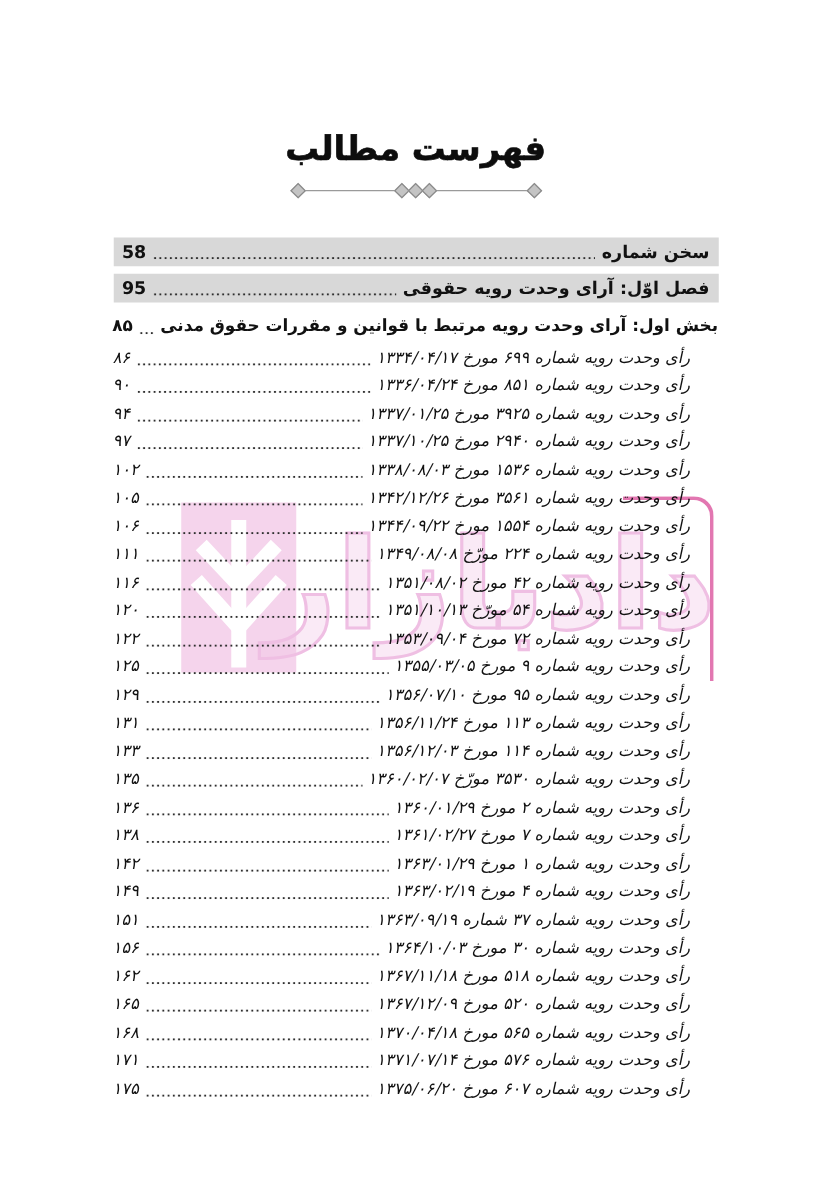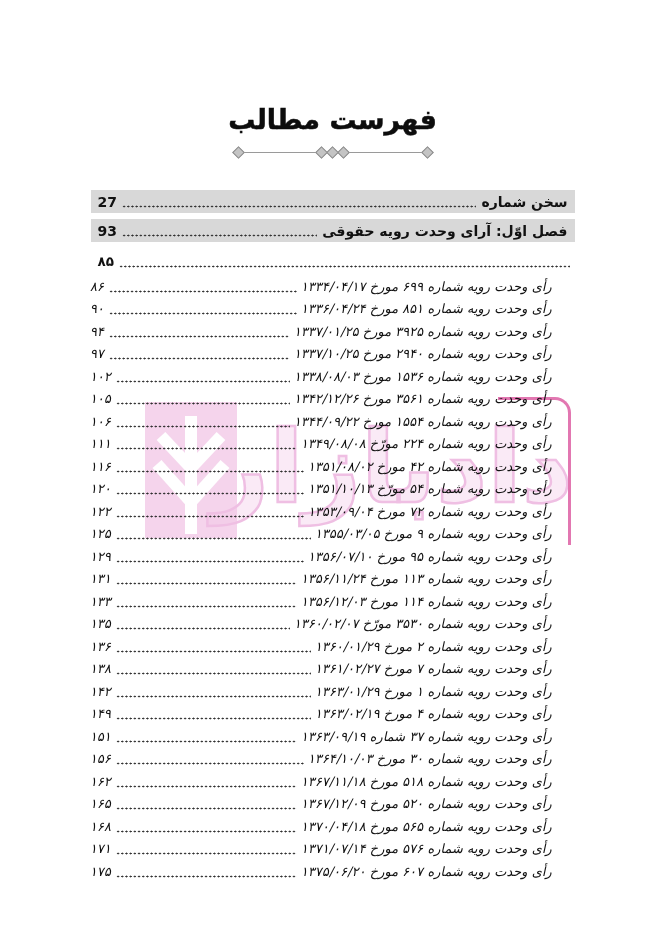--- a/index.html
+++ b/index.html
@@ -107,28 +107,29 @@
       <span class="dia"></span>
       <span class="dia"></span>
       <span class="line"></span>
       <span class="dia"></span>
     </div>
 
     <div class="toc" id="toc-list">
         <div class="row bar">
     <span class="label">سخن شماره</span>
     <span class="dots"></span>
-    <span class="pagenum">27</span>
+    <span class="pagenum">58</span>
   </div>
         <div class="row bar">
     <span class="label">فصل اوّل: آرای وحدت رویه حقوقی</span>
     <span class="dots"></span>
-    <span class="pagenum">93</span>
+    <span class="pagenum">95</span>
   </div>
         <div class="row section">
+    <span class="label">بخش اول: آرای وحدت رویه مرتبط با قوانین و مقررات حقوق مدنی</span>
     <span class="dots"></span>
     <span class="pagenum">۸۵</span>
   </div>
         <div class="row entry">
     <span class="label">رأی وحدت رویه شماره ۶۹۹ مورخ ۱۳۳۴/۰۴/۱۷</span>
     <span class="dots"></span>
     <span class="pagenum">۸۶</span>
   </div>
         <div class="row entry">
     <span class="label">رأی وحدت رویه شماره ۸۵۱ مورخ ۱۳۳۶/۰۴/۲۴</span>

